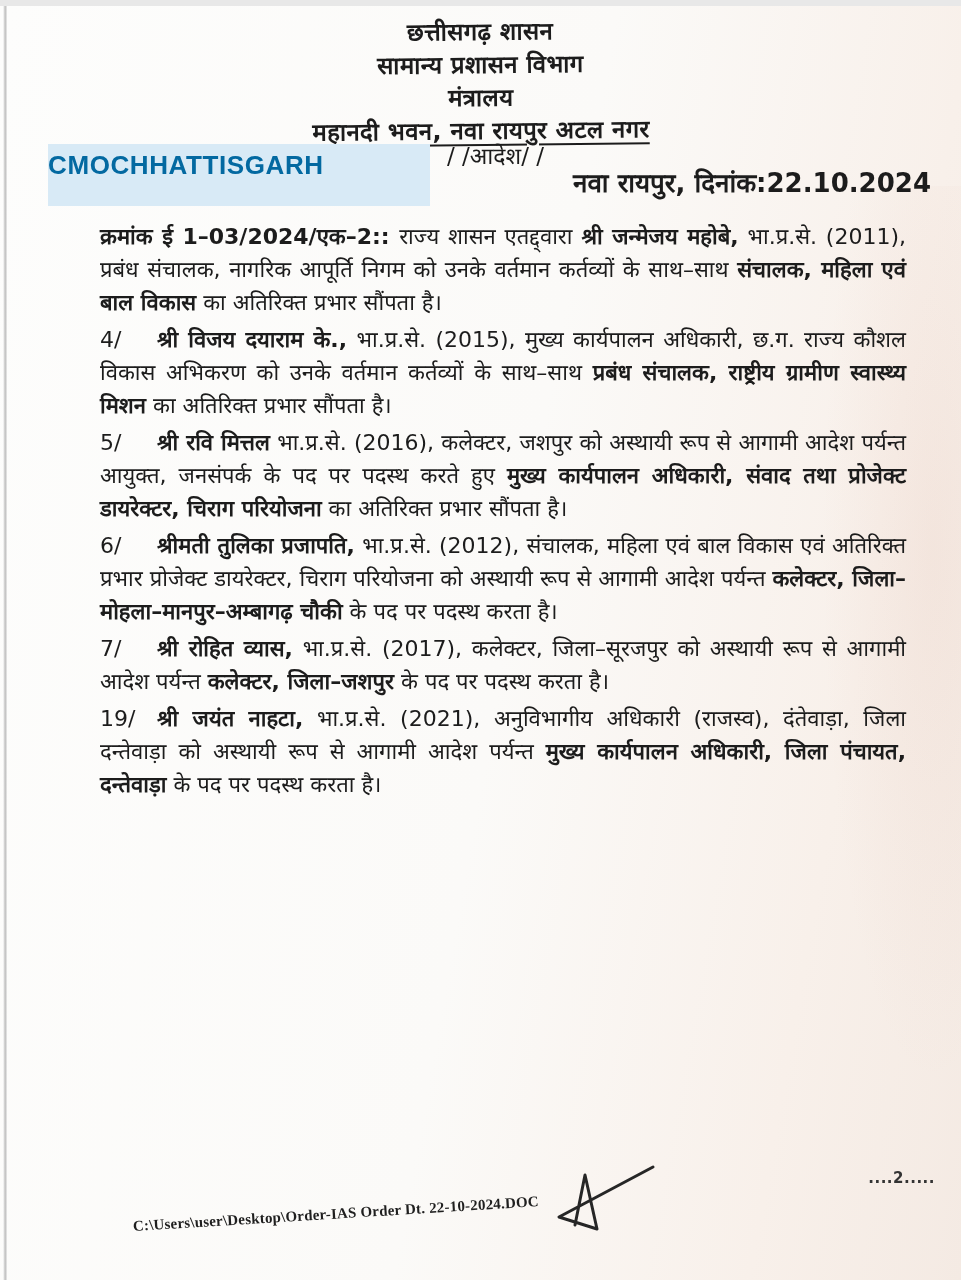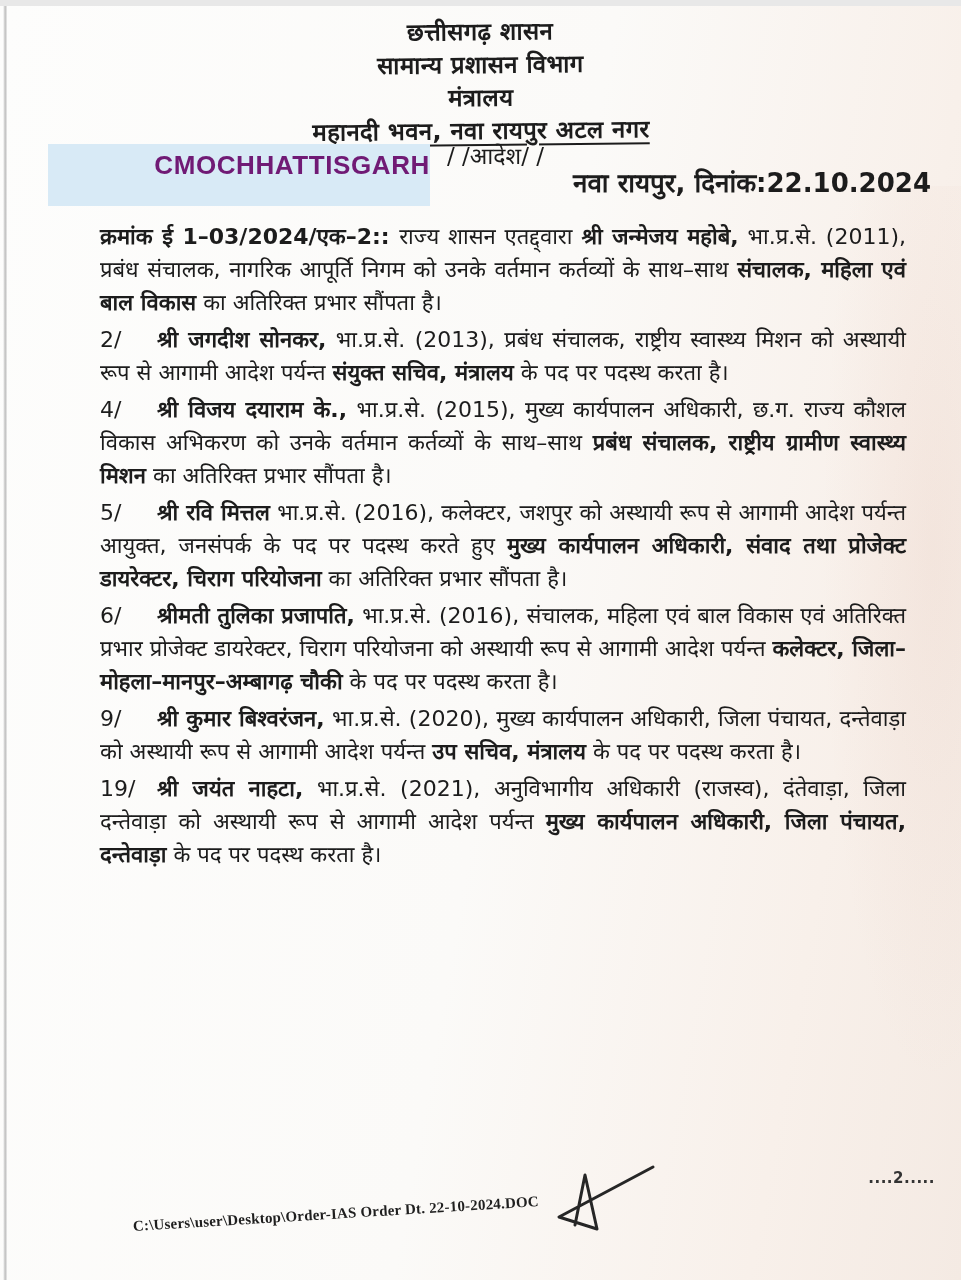--- a/index.html
+++ b/index.html
@@ -16,21 +16,21 @@
     background:linear-gradient(to right,#ffffff,#a9a9a9 55%,#e6e6e6);opacity:.75;}
   .scan-blotch{position:absolute;right:0;top:180px;width:140px;height:900px;
     background:radial-gradient(ellipse at 80% 40%,rgba(214,160,140,0.12),rgba(214,160,140,0) 70%);}
   .doc-header{position:absolute;top:10px;left:0;width:100%;text-align:center;
     font-weight:bold;transform:rotate(-0.6deg);}
   .h-line{font-size:24px;line-height:33px;letter-spacing:0.3px;}
   .h-line.underlined{text-decoration:underline;text-underline-offset:5px;text-decoration-thickness:2px;}
   .watermark-box{position:absolute;left:48px;top:138px;width:382px;height:62px;
     background:#d8eaf6;}
   .watermark-text{display:block;padding:6px 0 0 0;font-size:26px;font-weight:600;
-    color:#701a75;letter-spacing:0.6px;font-family:"Liberation Sans","DejaVu Sans",sans-serif;text-align:right;}
+    color:#0369a1;letter-spacing:0.6px;font-family:"Liberation Sans","DejaVu Sans",sans-serif;}
   .order-title{position:absolute;left:447px;top:133px;font-size:23px;font-weight:normal;white-space:nowrap;}
   .order-date{position:absolute;right:30px;top:158px;font-size:26px;font-weight:bold;white-space:nowrap;}
   .body-block{position:absolute;left:100px;top:214px;width:806px;
     text-align:justify;font-size:22px;line-height:33px;}
   .para{margin:0 0 4px 0;}
   .pnum{display:inline-block;min-width:57px;}
   .bold{font-weight:bold;}
   .signature{position:absolute;left:545px;top:1147px;}
   .page-num{position:absolute;right:26px;top:1163px;font-size:15px;color:#333;
     letter-spacing:0.5px;font-weight:600;}
@@ -54,25 +54,24 @@
 
   <div class="watermark-box">
     <span class="watermark-text">CMOCHHATTISGARH</span>
   </div>
 
   <div class="order-title">/ /आदेश/ /</div>
   <div class="order-date">नवा रायपुर, दिनांक:22.10.2024</div>
 
   <div class="body-block">
       <p class="para"><span class="bold">क्रमांक ई 1–03/2024/एक–2:: </span><span>राज्य शासन एतद्द्वारा </span><span class="bold">श्री जन्मेजय महोबे,</span><span> भा.प्र.से. (2011), प्रबंध संचालक, नागरिक आपूर्ति निगम को उनके वर्तमान कर्तव्यों के साथ–साथ </span><span class="bold">संचालक, महिला एवं बाल विकास</span><span> का अतिरिक्त प्रभार सौंपता है।</span></p>
-      <p class="para"><span class="pnum">2/</span><span class="bold">श्री जगदीश सोनकर,</span><span> भा.प्र.से. (2013), प्रबंध संचालक, राष्ट्रीय स्वास्थ्य मिशन को अस्थायी रूप से आगामी आदेश पर्यन्त </span><span class="bold">संयुक्त सचिव, मंत्रालय</span><span> के पद पर पदस्थ करता है।</span></p>
       <p class="para"><span class="pnum">4/</span><span class="bold">श्री विजय दयाराम के.,</span><span> भा.प्र.से. (2015), मुख्य कार्यपालन अधिकारी, छ.ग. राज्य कौशल विकास अभिकरण को उनके वर्तमान कर्तव्यों के साथ–साथ </span><span class="bold">प्रबंध संचालक, राष्ट्रीय ग्रामीण स्वास्थ्य मिशन</span><span> का अतिरिक्त प्रभार सौंपता है।</span></p>
       <p class="para"><span class="pnum">5/</span><span class="bold">श्री रवि मित्तल</span><span> भा.प्र.से. (2016), कलेक्टर, जशपुर को अस्थायी रूप से आगामी आदेश पर्यन्त आयुक्त, जनसंपर्क के पद पर पदस्थ करते हुए </span><span class="bold">मुख्य कार्यपालन अधिकारी, संवाद तथा प्रोजेक्ट डायरेक्टर, चिराग परियोजना</span><span> का अतिरिक्त प्रभार सौंपता है।</span></p>
-      <p class="para"><span class="pnum">6/</span><span class="bold">श्रीमती तुलिका प्रजापति,</span><span> भा.प्र.से. (2016), संचालक, महिला एवं बाल विकास एवं अतिरिक्त प्रभार प्रोजेक्ट डायरेक्टर, चिराग परियोजना को अस्थायी रूप से आगामी आदेश पर्यन्त </span><span class="bold">कलेक्टर, जिला–मोहला–मानपुर–अम्बागढ़ चौकी</span><span> के पद पर पदस्थ करता है।</span></p>
-      <p class="para"><span class="pnum">9/</span><span class="bold">श्री कुमार बिश्वरंजन,</span><span> भा.प्र.से. (2020), मुख्य कार्यपालन अधिकारी, जिला पंचायत, दन्तेवाड़ा को अस्थायी रूप से आगामी आदेश पर्यन्त </span><span class="bold">उप सचिव, मंत्रालय</span><span> के पद पर पदस्थ करता है।</span></p>
+      <p class="para"><span class="pnum">6/</span><span class="bold">श्रीमती तुलिका प्रजापति,</span><span> भा.प्र.से. (2012), संचालक, महिला एवं बाल विकास एवं अतिरिक्त प्रभार प्रोजेक्ट डायरेक्टर, चिराग परियोजना को अस्थायी रूप से आगामी आदेश पर्यन्त </span><span class="bold">कलेक्टर, जिला–मोहला–मानपुर–अम्बागढ़ चौकी</span><span> के पद पर पदस्थ करता है।</span></p>
+      <p class="para"><span class="pnum">7/</span><span class="bold">श्री रोहित व्यास,</span><span> भा.प्र.से. (2017), कलेक्टर, जिला–सूरजपुर को अस्थायी रूप से आगामी आदेश पर्यन्त </span><span class="bold">कलेक्टर, जिला–जशपुर</span><span> के पद पर पदस्थ करता है।</span></p>
       <p class="para"><span class="pnum">19/</span><span class="bold">श्री जयंत नाहटा,</span><span> भा.प्र.से. (2021), अनुविभागीय अधिकारी (राजस्व), दंतेवाड़ा, जिला दन्तेवाड़ा को अस्थायी रूप से आगामी आदेश पर्यन्त </span><span class="bold">मुख्य कार्यपालन अधिकारी, जिला पंचायत, दन्तेवाड़ा</span><span> के पद पर पदस्थ करता है।</span></p>
     </div>
 
   <svg class="signature" width="115" height="80" viewBox="0 0 115 80" fill="none">
     <polyline points="108,14 14,64 52,76 40,22 30,72" stroke="#262626" stroke-width="3" stroke-linecap="round" stroke-linejoin="round" fill="none"></polyline>
   </svg>
 
   <div class="page-num">....2.....</div>
 
   <div class="footer-path">C:\Users\user\Desktop\Order-IAS Order Dt. 22-10-2024.DOC</div>

